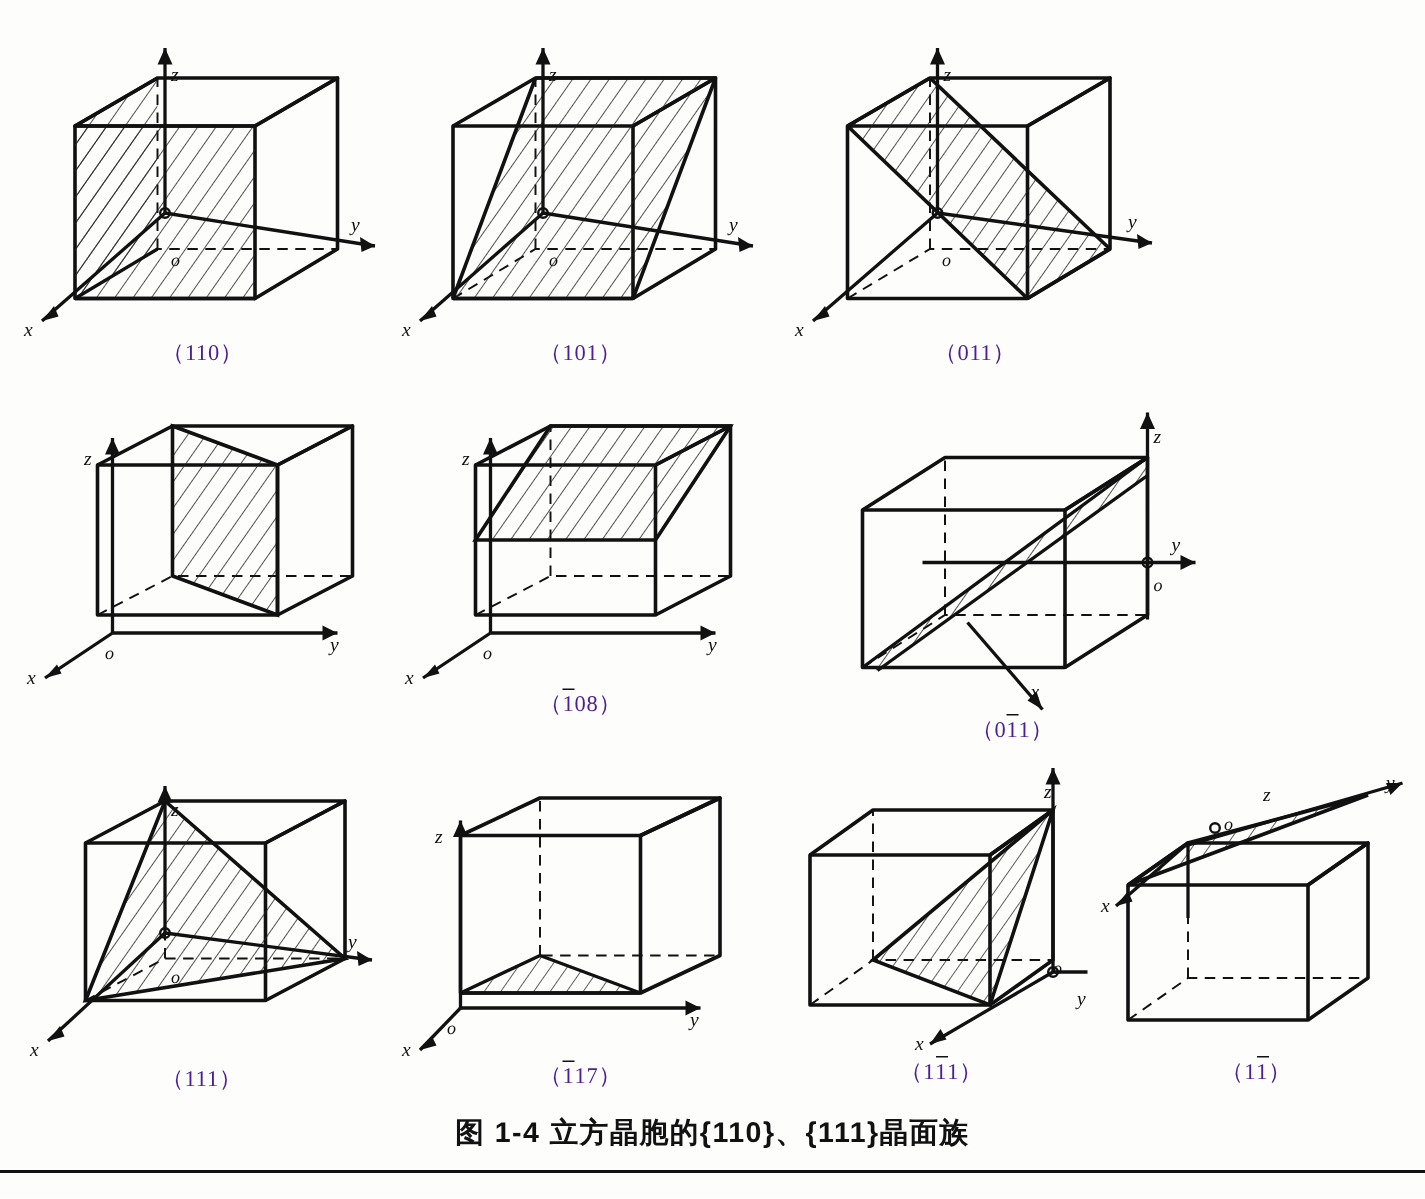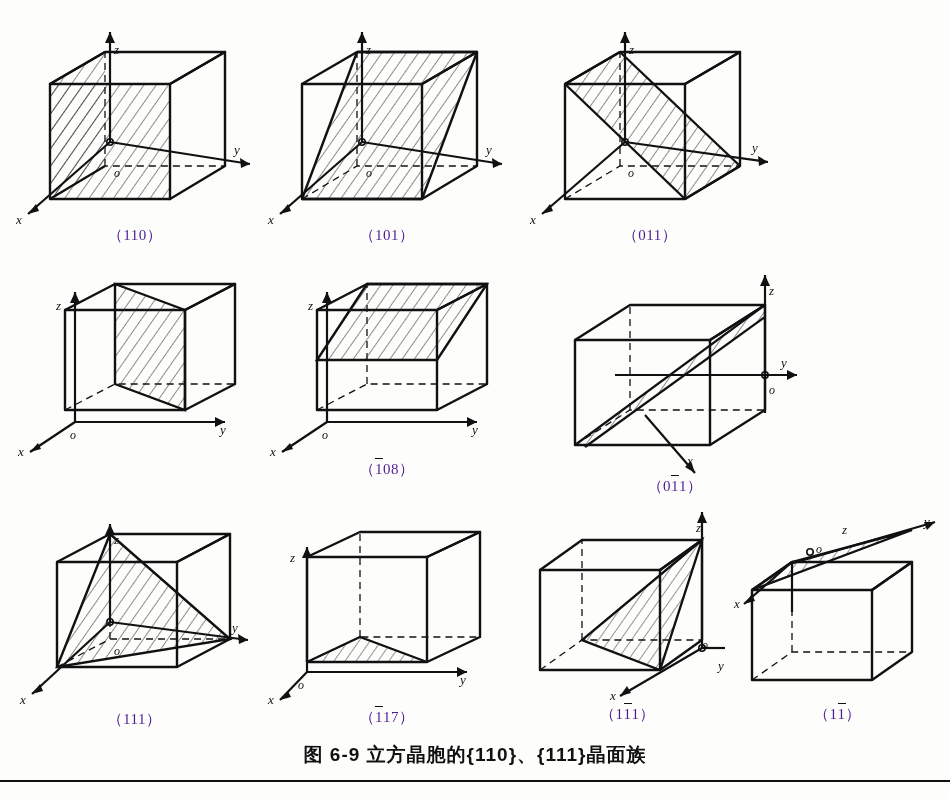--- a/index.html
+++ b/index.html
@@ -503,16 +503,16 @@
     </svg>
     <span class="ovl" style="left:194px; top:14px;">y</span>
     <span class="ovl" style="left:4px; top:96px;">x</span>
     <span class="ovl small" style="left:86px; top:42px;">o</span>
     <span class="ovl" style="left:112px; top:22px;">z</span>
     <div class="cell-label" style="top:205px;">
       <span>（1</span><span class="bar-label">1<span class="ov"></span></span><span>）</span>
     </div>
   </div>
 
-  <div class="caption">图 6-9  立方晶胞的{110}、{111}晶面族</div>
+  <div class="caption">图 1-4  立方晶胞的{110}、{111}晶面族</div>
   <div class="bottom-rule"></div>
 
 </div>
 
 </body></html>

